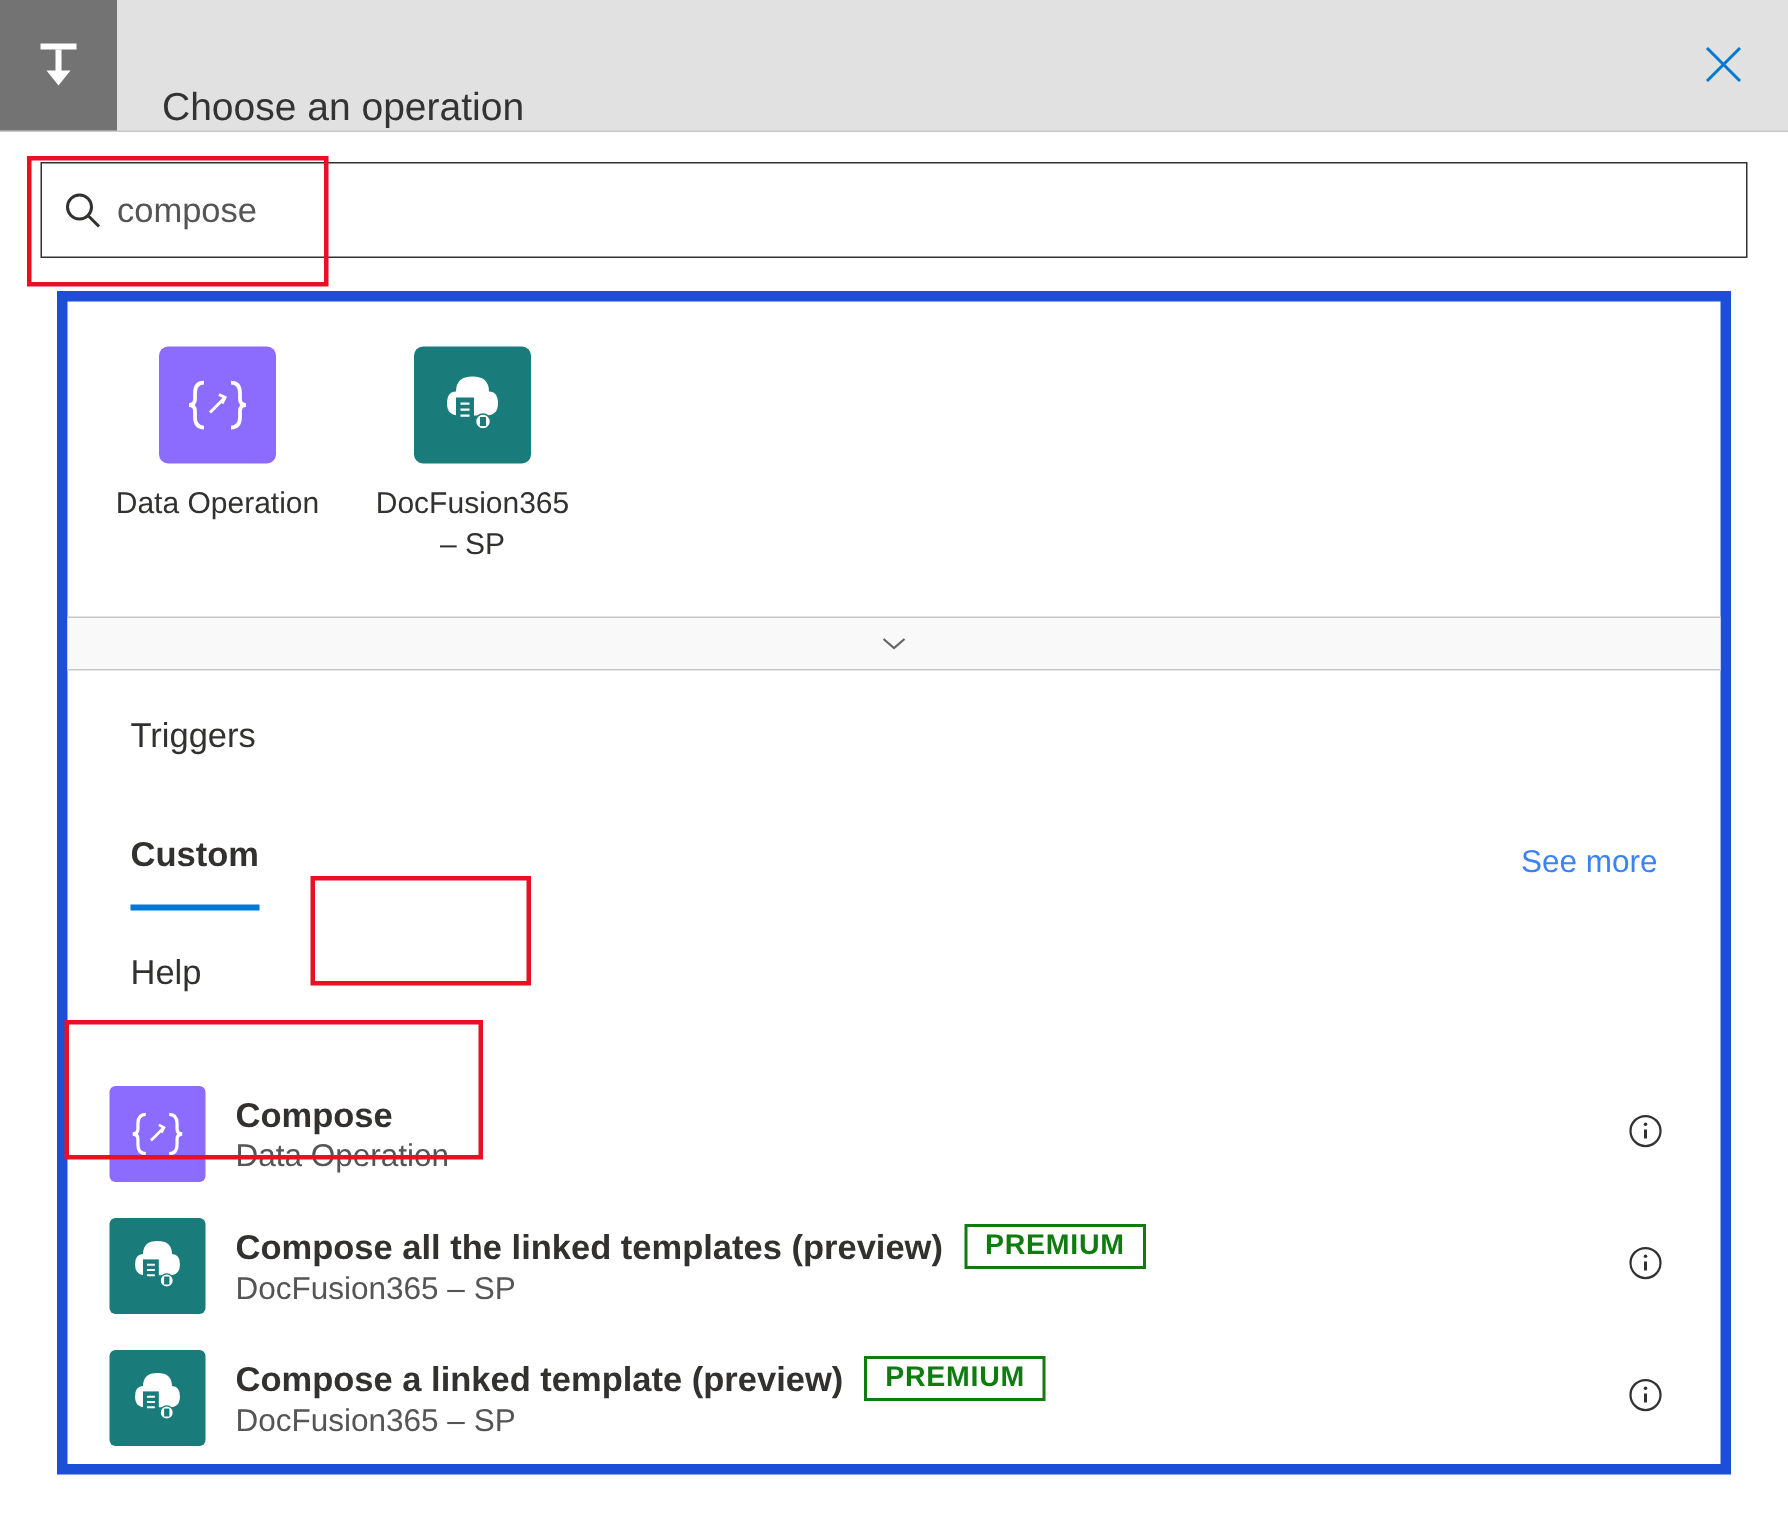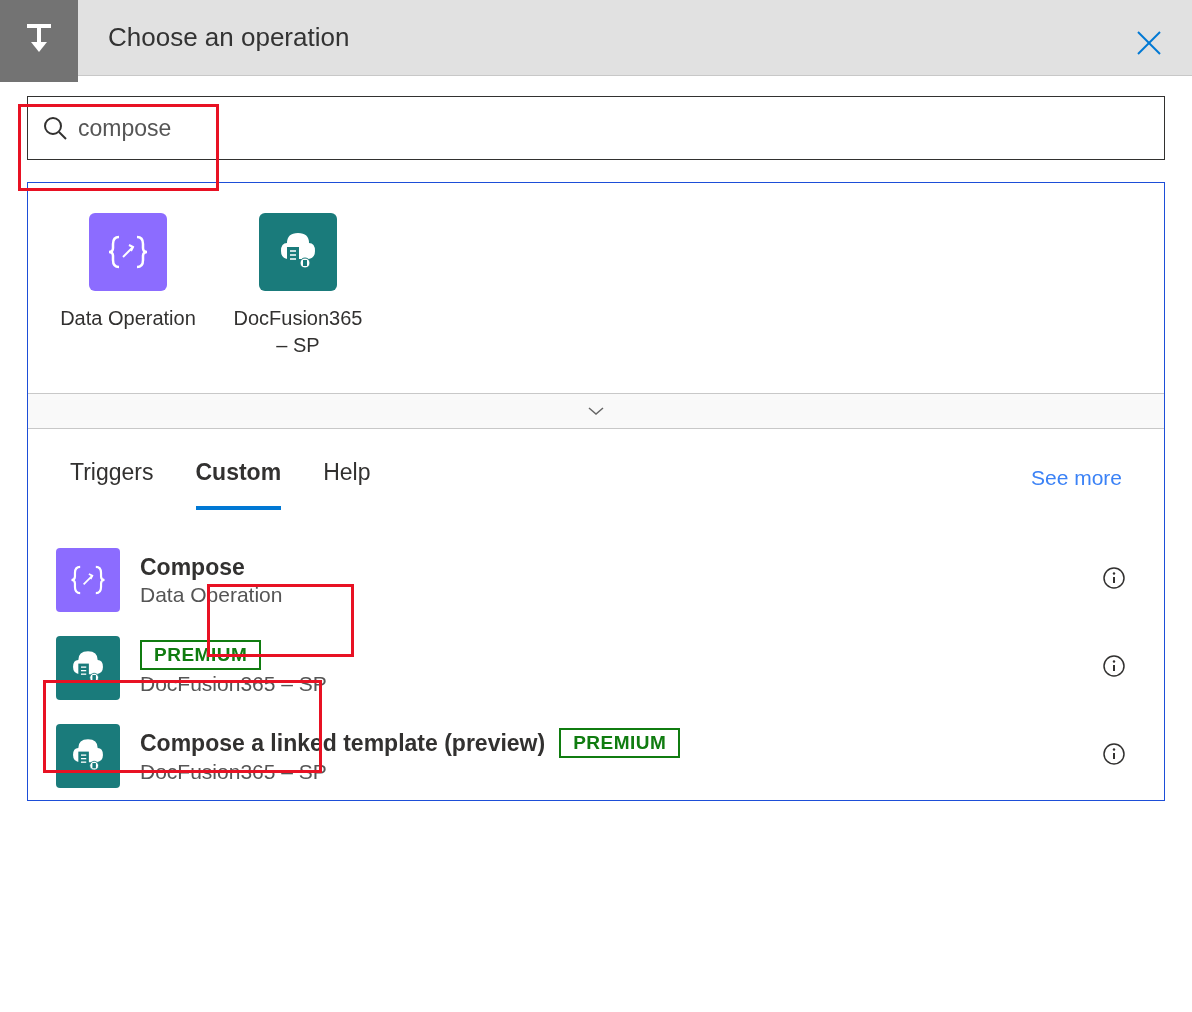--- a/index.html
+++ b/index.html
@@ -5,25 +5,25 @@
   * { box-sizing: border-box; margin: 0; padding: 0; }
   body {
     font-family: "Segoe UI", -apple-system, sans-serif;
     background: #fff;
     color: #323130;
     width: 1192px;
     height: 1012px;
     overflow: hidden;
   }
   .header {
-    height: 76px;
+    height: 88px;
     background: #e1e1e1;
     border-bottom: 1px solid #c8c8c8;
     display: flex;
-    align-items: center;
+    align-items: flex-end;
     position: relative;
   }
   .header-icon-box {
     width: 78px;
     height: 88px;
     background: #737373;
     display: flex;
     align-items: center;
     justify-content: center;
   }
@@ -87,22 +87,22 @@
   .tab.active::after {
     content: "";
     position: absolute;
     left: 2px;
     right: 2px;
     bottom: -6px;
     height: 4px;
     background: #0078d4;
   }
   .panel {
-    margin: 0 27px;
-    border: 1px solid #1d4ed8;
+    margin: 0 38px;
+    border: 7px solid #1d4ed8;
   }
   .connectors-area {
     padding: 30px 30px 34px 30px;
     display: flex;
     gap: 30px;
   }
   .connector {
     width: 140px;
     text-align: center;
     cursor: pointer;
@@ -135,20 +135,21 @@
   }
   .sub-tabs-row {
     display: flex;
     align-items: center;
     padding: 30px 42px 18px 42px;
     position: relative;
   }
   .sub-tabs {
     display: flex;
     gap: 42px;
+    flex-direction: column;
   }
   .sub-tab {
     font-size: 23px;
     color: #323130;
     cursor: pointer;
     position: relative;
     padding-bottom: 10px;
   }
   .sub-tab.active {
     font-weight: 600;
@@ -331,20 +332,21 @@
             <rect x="14" y="20" width="12" height="16" fill="#1a7b7b"></rect>
             <line x1="17" y1="24" x2="23" y2="24" stroke="#fff" stroke-width="1.5"></line>
             <line x1="17" y1="28" x2="23" y2="28" stroke="#fff" stroke-width="1.5"></line>
             <line x1="17" y1="32" x2="23" y2="32" stroke="#fff" stroke-width="1.5"></line>
             <circle cx="32" cy="36" r="5" fill="#fff" stroke="#1a7b7b" stroke-width="1"></circle>
             <rect x="30" y="33" width="4" height="6" fill="#1a7b7b"></rect>
           </svg>
         </div>
         <div class="action-text">
           <div class="action-title-row">
+            <span class="action-title">Compose all the linked templates (preview)</span>
             <span class="premium-badge">PREMIUM</span>
           </div>
           <div class="action-sub">DocFusion365 – SP</div>
         </div>
         <div class="info-icon">
           <svg width="24" height="24" viewBox="0 0 24 24">
             <circle cx="12" cy="12" r="10" stroke="#323130" stroke-width="1.5" fill="none"></circle>
             <circle cx="12" cy="7.5" r="1.2" fill="#323130"></circle>
             <line x1="12" y1="11" x2="12" y2="17" stroke="#323130" stroke-width="2"></line>
           </svg>

